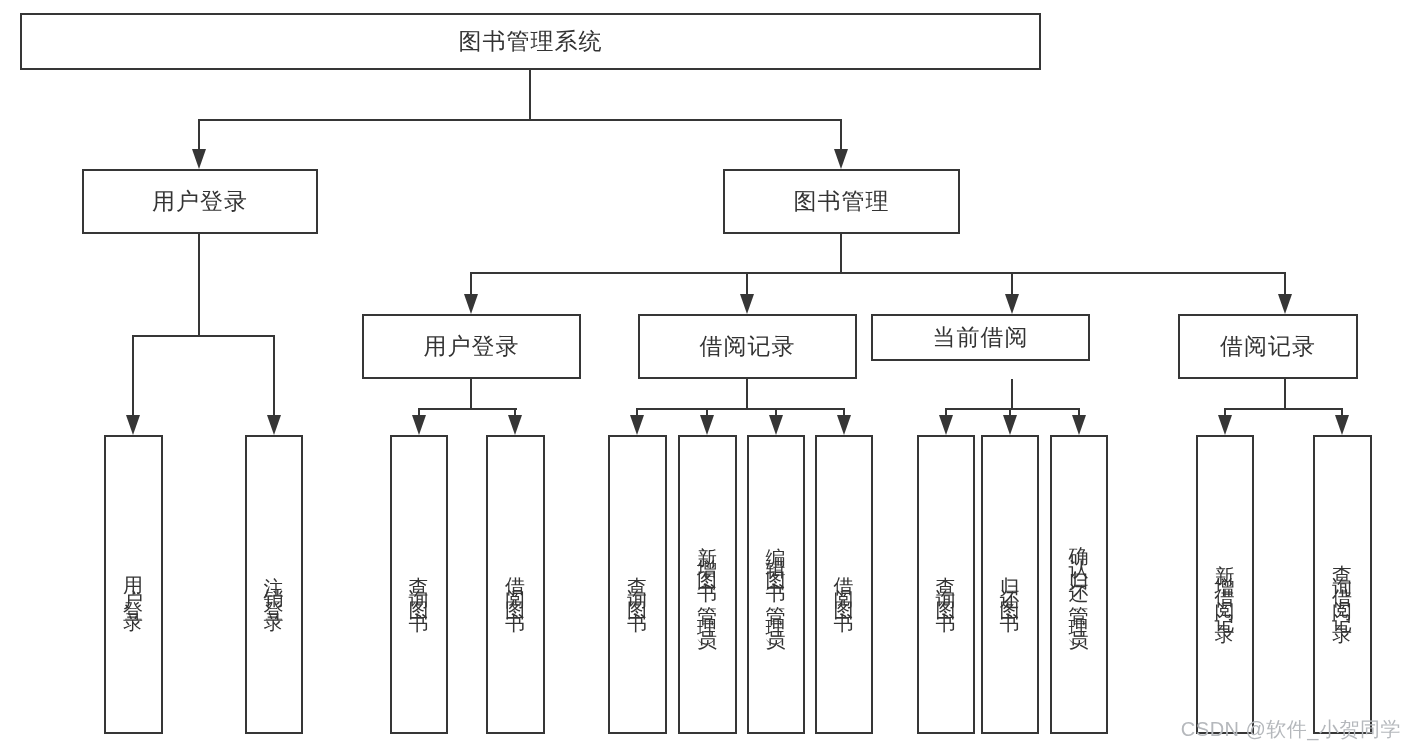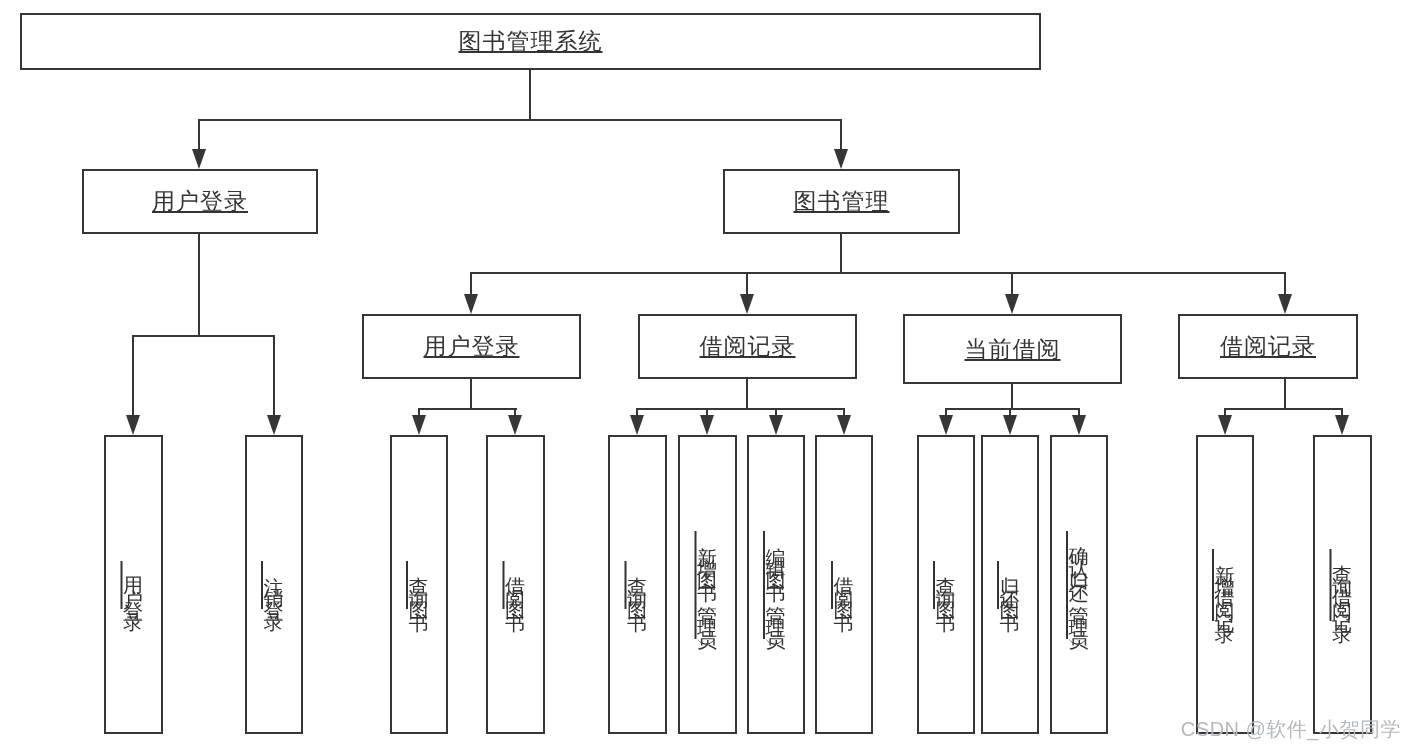--- a/index.html
+++ b/index.html
@@ -1,20 +1,20 @@
 <!DOCTYPE html>
 <html><head>
 <meta charset="utf-8">
 <style>
   html,body { margin:0; padding:0; background:#ffffff; }
   .canvas { position:relative; width:1405px; height:747px; background:var(--bg,#ffffff);
             font-family:"Liberation Sans","DejaVu Sans",sans-serif; overflow:hidden; }
   .box { position:absolute; box-sizing:border-box; background:#ffffff;
          border:2px solid var(--line,#363636); color:var(--text,#333333);
-         display:flex; align-items:center; justify-content:center; z-index:2;text-decoration:underline; }
+         display:flex; align-items:center; justify-content:center; z-index:2; }
   .box.h { font-size:23px; letter-spacing:1px; white-space:nowrap; }
   .box.v { font-size:20px; }
   .box.v .vt { writing-mode:vertical-lr; text-orientation:mixed; letter-spacing:12px; line-height:1; }
   .leaf { top:435px; height:299px; }
   .ln { position:absolute; background:var(--line,#363636); z-index:1; }
   .ar { position:absolute; width:0; height:0; border-left:7px solid transparent;
         border-right:7px solid transparent; border-top:20px solid var(--line,#363636); z-index:1; }
   .wm { position:absolute; right:4px; bottom:4px; color:var(--wm,#b5b8bc);
         font-size:20px; letter-spacing:0.5px; z-index:6; white-space:nowrap;text-align:center; }
 </style>
@@ -92,21 +92,21 @@
   <div class="box h" style="left:723px;top:169px;width:237px;height:65px">
     <span>图书管理</span>
   </div>
 
   <div class="box h" style="left:362px;top:314px;width:219px;height:65px">
     <span>用户登录</span>
   </div>
   <div class="box h" style="left:638px;top:314px;width:219px;height:65px">
     <span>借阅记录</span>
   </div>
-  <div class="box h" style="left:903px;top:314px;width:219px;height:70px">
+  <div class="box h" style="left:871px;top:314px;width:219px;height:47px">
     <span>当前借阅</span>
   </div>
   <div class="box h" style="left:1178px;top:314px;width:180px;height:65px">
     <span>借阅记录</span>
   </div>
 
   <div class="box v leaf" style="left:104px;width:59px">
     <span class="vt">用户登录</span>
   </div>
   <div class="box v leaf" style="left:245px;width:58px">

